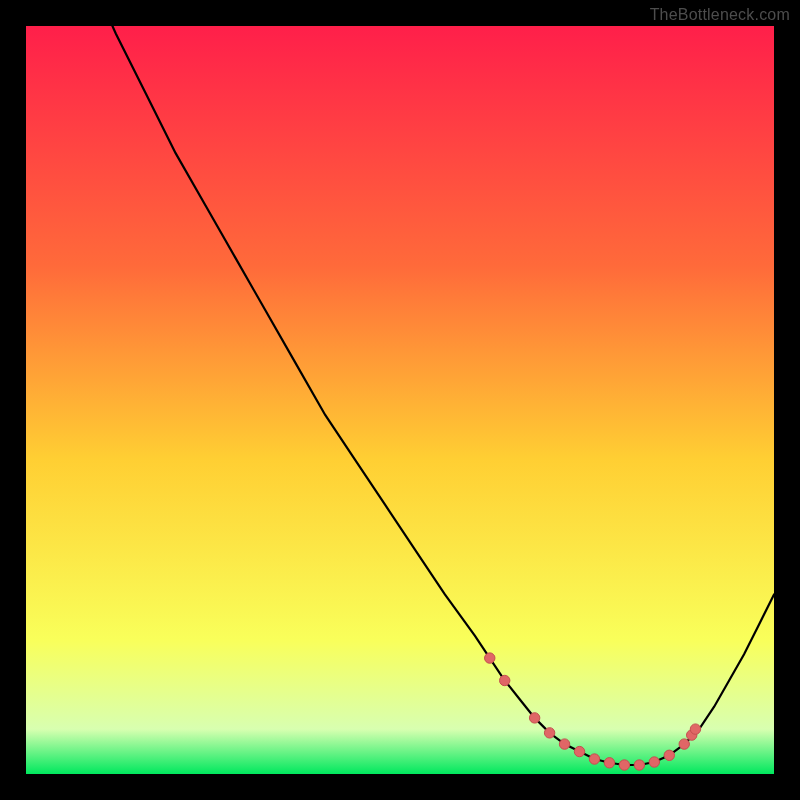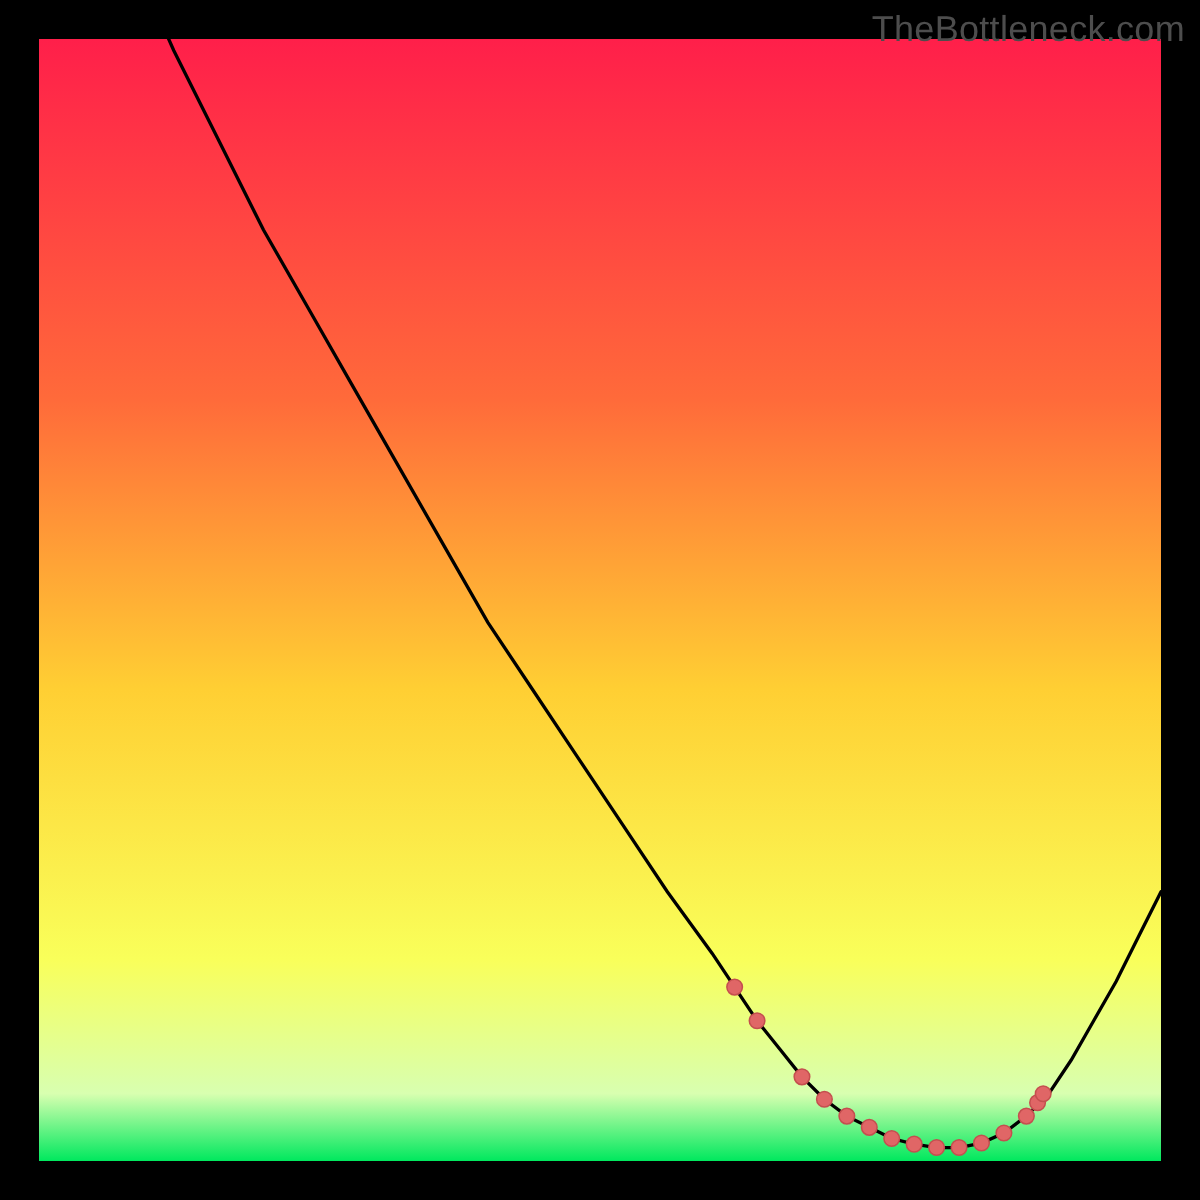--- a/index.html
+++ b/index.html
@@ -24,21 +24,21 @@
     left: 0;
     top: 0;
     width: 748px;
     height: 748px;
   }
   .watermark {
     position: absolute;
     top: 6px;
     right: 10px;
     color: #4d4d4d;
-    font-size: 24px;
+    font-size: 16px;
     font-weight: 500;
     letter-spacing: 0.2px;
     user-select: none;
   }
   svg {
     display: block;
   }
 </style>
 </head>
 <body>

